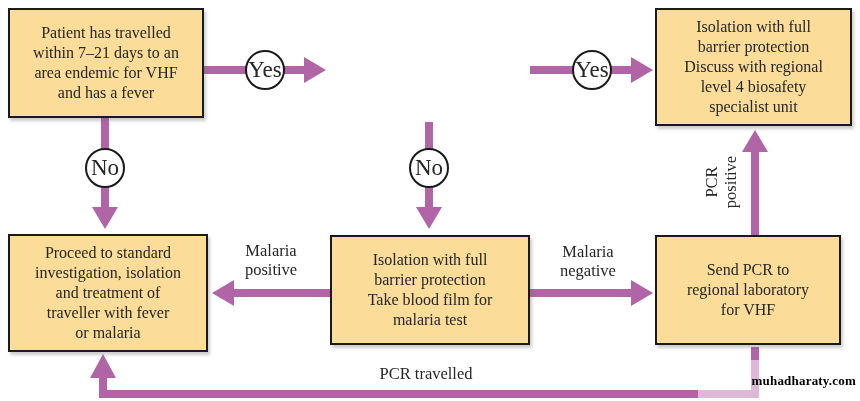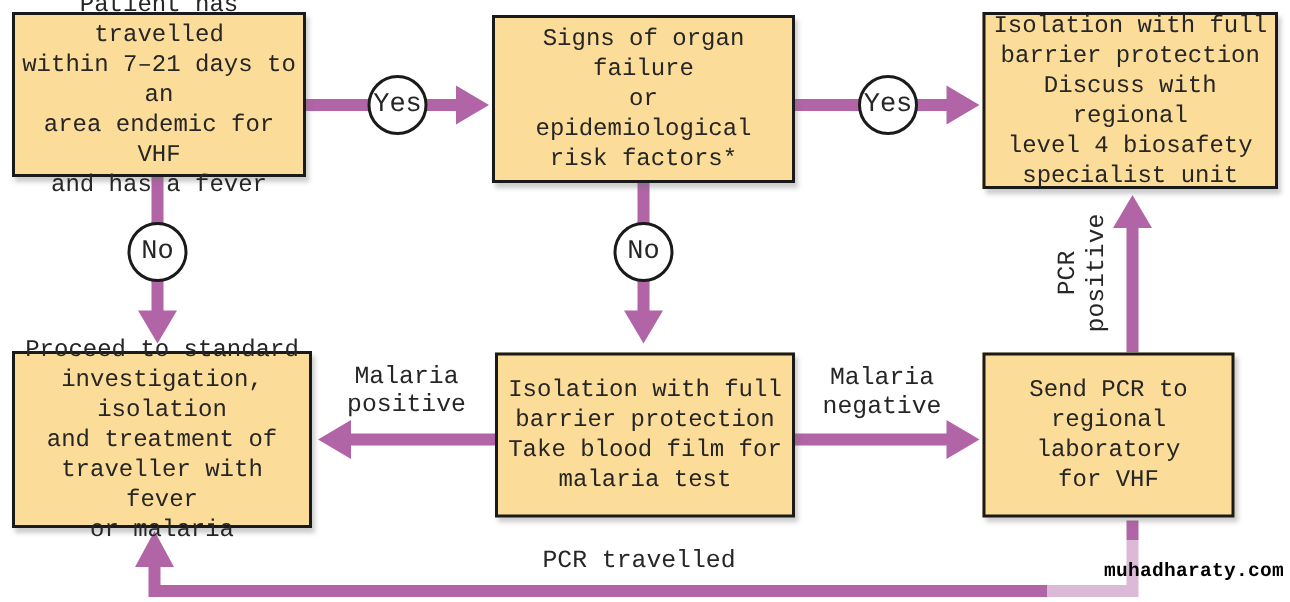--- a/index.html
+++ b/index.html
@@ -8,40 +8,40 @@
     --arrow:#B164A6;
     --text:#262626;
     --circle-fill:#FFFFFF;
     --background:#FFFFFF;
     --watermark-text-color:#000000;
   }
   html,body{margin:0;padding:0;background:var(--background);}
   .stage{
     position:relative;width:860px;height:401px;overflow:hidden;
     background:var(--background);
-    font-family:Liberation Mono, monospace;
+    font-family:Liberation Serif, serif;
   }
   .arrows{position:absolute;left:0;top:0;}
   .arrow-line{stroke:var(--arrow);stroke-width:8;fill:none;}
   .arrow-head{fill:var(--arrow);stroke:none;}
   .box{
     position:absolute;box-sizing:border-box;
     background:var(--box-fill);
     border:2px solid var(--box-border);
     box-shadow:2px 3px 3px rgba(110,110,110,0.35);
     display:flex;align-items:center;justify-content:center;
     text-align:center;font-size:16px;line-height:20px;
     color:var(--text);white-space:pre-line;padding:2px;
   }
   .circle{
     position:absolute;box-sizing:border-box;width:40px;height:40px;
     border-radius:50%;background:var(--circle-fill);
     border:2px solid var(--box-border);
     display:flex;align-items:center;justify-content:center;
-    font-size:18px;color:var(--text);
+    font-size:23px;color:var(--text);
   }
   .edge-label{
     position:absolute;text-align:center;font-size:16.5px;line-height:19px;
     color:var(--text);white-space:pre-line;
   }
   .rot{transform:rotate(-90deg);}
   .overlay{
     position:absolute;left:698px;top:360px;width:162px;height:41px;
     background:rgba(255,255,255,0.55);
   }
@@ -96,39 +96,35 @@
     <g>
       <path class="arrow-line" d="M755 347 L755 394 L103 394 L103 376"></path>
       <polygon class="arrow-head" points="103,354 90,378 116,378"></polygon>
     </g>
   </svg>
 
   <div class="box" style="left:8px;top:8px;width:196px;height:110px;">Patient has travelled
 within 7–21 days to an
 area endemic for VHF
 and has a fever</div>
-  <div class="box" style="left:328px;top:10px;width:202px;height:112px;">Signs of organ failure
-or
-epidemiological
-risk factors*</div>
   <div class="box" style="left:655px;top:8px;width:197px;height:118px;">Isolation with full
 barrier protection
 Discuss with regional
 level 4 biosafety
 specialist unit</div>
   <div class="box" style="left:8px;top:234px;width:200px;height:118px;text-align:center;">Proceed to standard
 investigation, isolation
 and treatment of
 traveller with fever
 or malaria</div>
   <div class="box" style="left:330px;top:235px;width:200px;height:110px;">Isolation with full
 barrier protection
 Take blood film for
 malaria test</div>
-  <div class="box" style="left:655px;top:235px;width:168px;height:110px;">Send PCR to
+  <div class="box" style="left:655px;top:235px;width:186px;height:110px;">Send PCR to
 regional laboratory
 for VHF</div>
 
   <div class="circle" style="left:245px;top:50px;">Yes</div>
   <div class="circle" style="left:572px;top:50px;">Yes</div>
   <div class="circle" style="left:85px;top:148px;">No</div>
   <div class="circle" style="left:409px;top:148px;">No</div>
 
   <div class="edge-label" style="left:221px;top:241px;width:100px;">Malaria
 positive</div>

